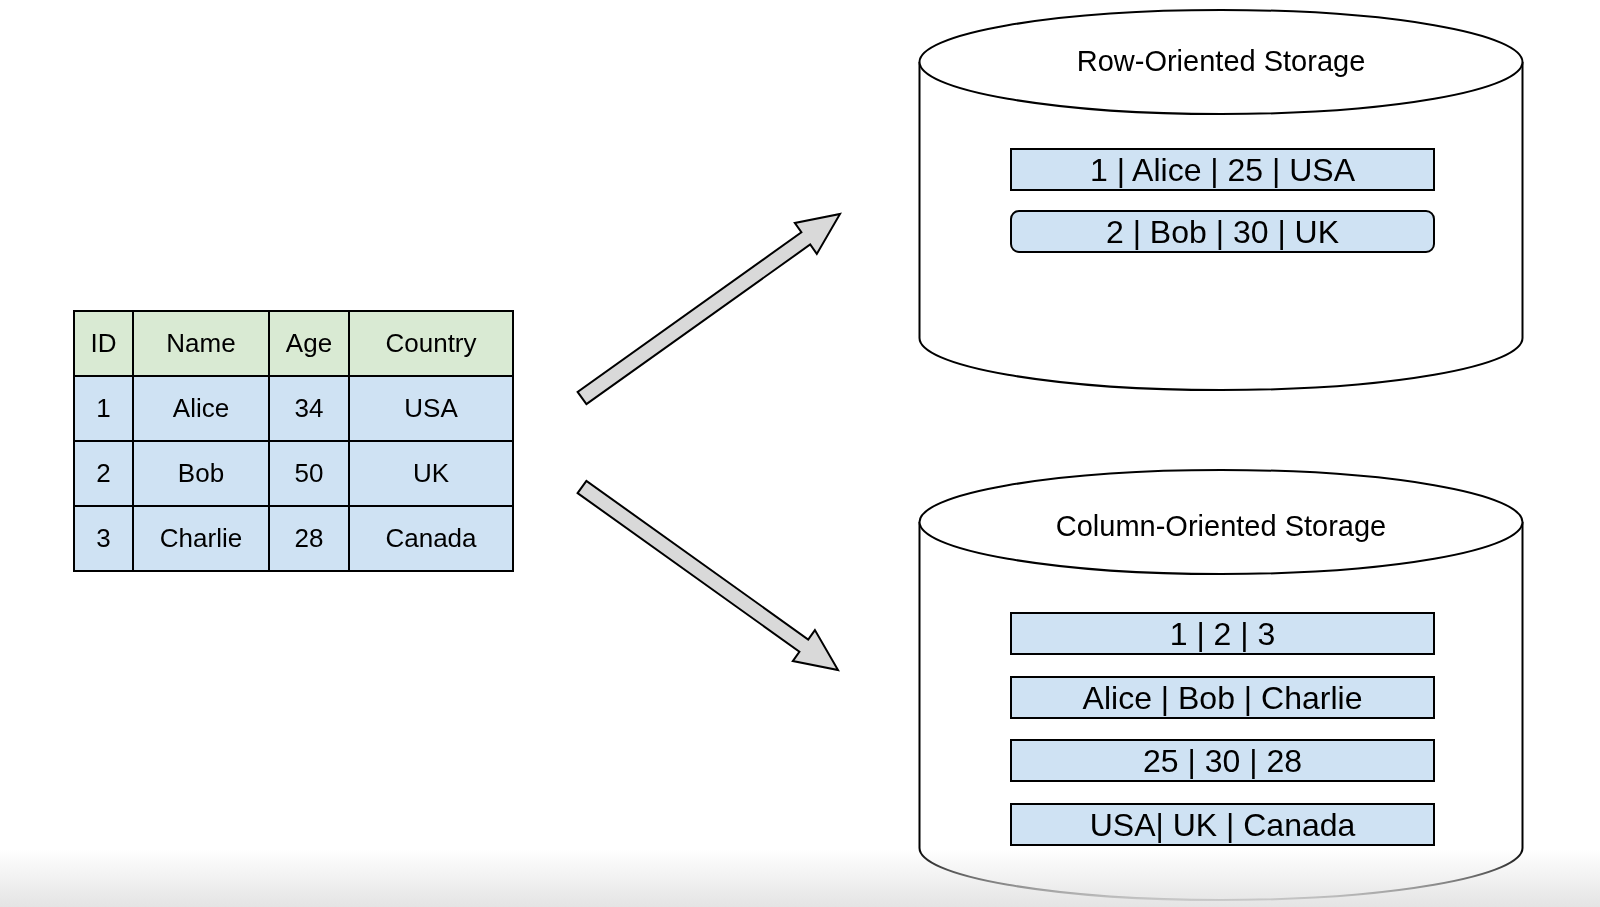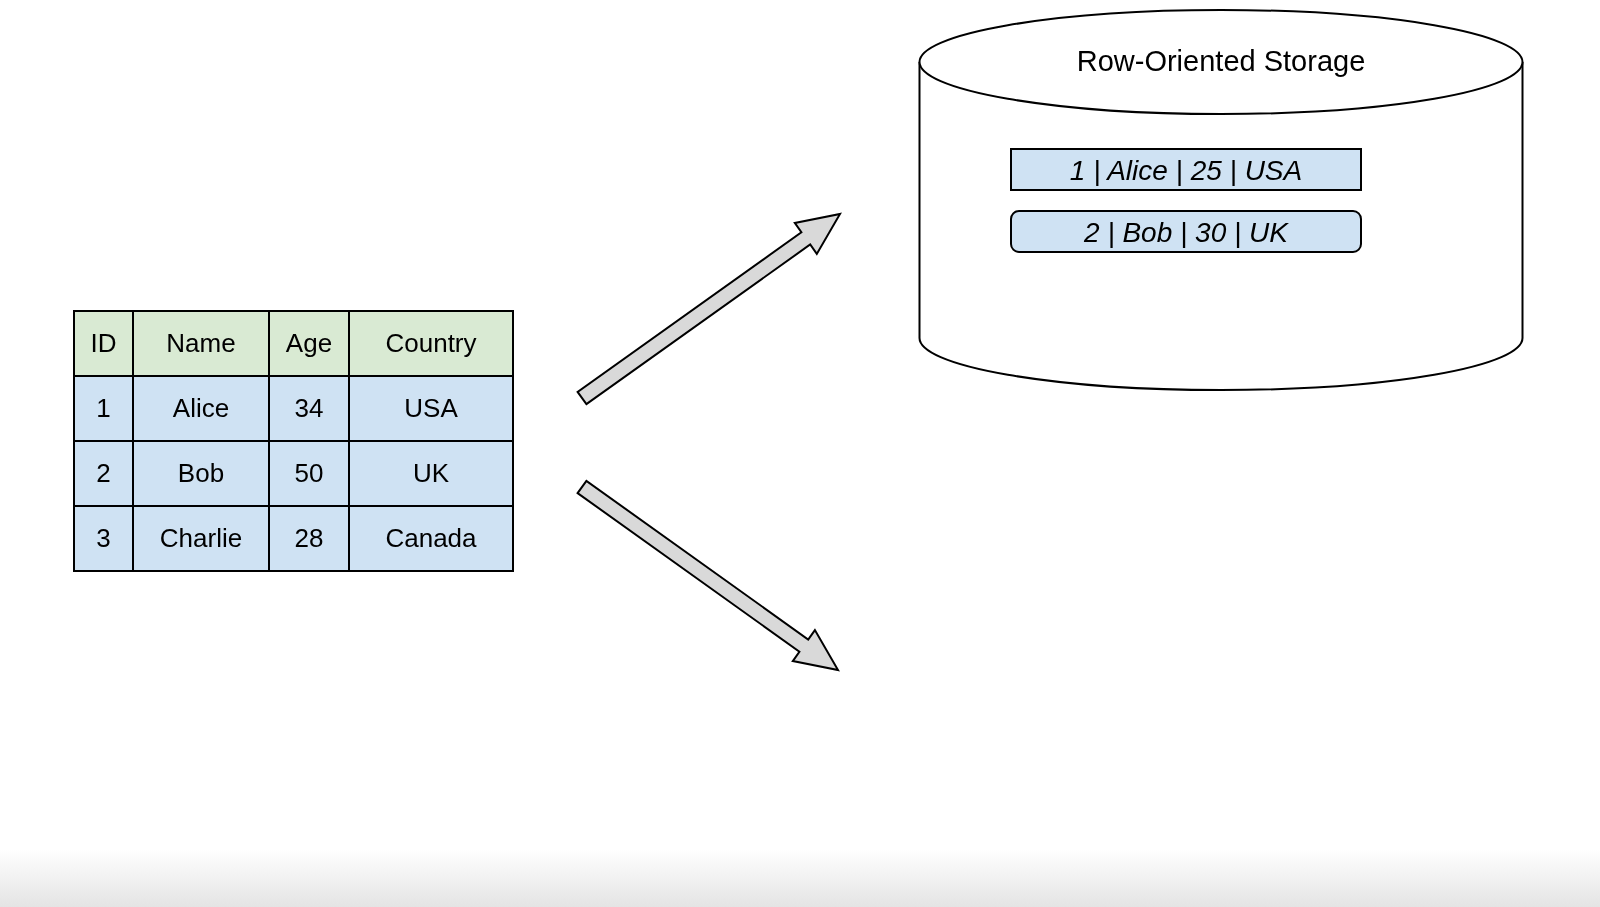--- a/index.html
+++ b/index.html
@@ -70,29 +70,28 @@
     font-size: 29px;
     font-weight: 400;
     white-space: nowrap;
   }
   .cyl-row .cyl-title { top: 35px; }
   .cyl-col .cyl-title { top: 42px; }
 
   .record {
     position: absolute;
     left: 92px;
-    width: 352px;
+    width: 425px;
     height: 43px;
     line-height: 41px;
     background: #cfe2f3;
     border: 2px solid #000000;
     text-align: center;
-    font-size: 28px;
+    font-size: 32px;
     white-space: nowrap;
-    font-style: italic;
   }
   .cyl-row .record.r0 { top: 140px; }
   .cyl-row .record.r1 { top: 202px; border-radius: 9px; }
   .cyl-row .record.r2 { top: 264px; }
 
   .cyl-col .record.r0 { top: 146px; }
   .cyl-col .record.r1 { top: 210px; }
   .cyl-col .record.r2 { top: 273px; }
   .cyl-col .record.r3 { top: 337px; }
 
@@ -157,15 +156,26 @@
   <div class="cylinder cyl-row">
     <svg class="cyl-shape" width="606" height="384" viewBox="0 0 606 384">
       <path d="M 1.5 54 L 1.5 330 A 301.5 52 0 0 0 604.5 330 L 604.5 54" fill="#ffffff" stroke="#000000" stroke-width="2"></path>
       <ellipse cx="303" cy="54" rx="301.5" ry="52" fill="#ffffff" stroke="#000000" stroke-width="2"></ellipse>
     </svg>
     <div class="cyl-title">Row-Oriented Storage</div>
     <div class="record r0">1 | Alice | 25 | USA</div>
     <div class="record r1">2 | Bob | 30 | UK</div>
   </div>
 
+  <div class="cylinder cyl-col">
+    <svg class="cyl-shape" width="606" height="436" viewBox="0 0 606 436">
+      <path d="M 1.5 56 L 1.5 382 A 301.5 52 0 0 0 604.5 382 L 604.5 56" fill="#ffffff" stroke="#000000" stroke-width="2"></path>
+      <ellipse cx="303" cy="56" rx="301.5" ry="52" fill="#ffffff" stroke="#000000" stroke-width="2"></ellipse>
+    </svg>
+    <div class="cyl-title">Column-Oriented Storage</div>
+    <div class="record r0">1 | 2 | 3</div>
+    <div class="record r1">Alice | Bob | Charlie</div>
+    <div class="record r2">25 | 30 | 28</div>
+    <div class="record r3">USA| UK | Canada</div>
+  </div>
 
   <div class="bottom-fade"></div>
 </div>
 
 </body></html>

